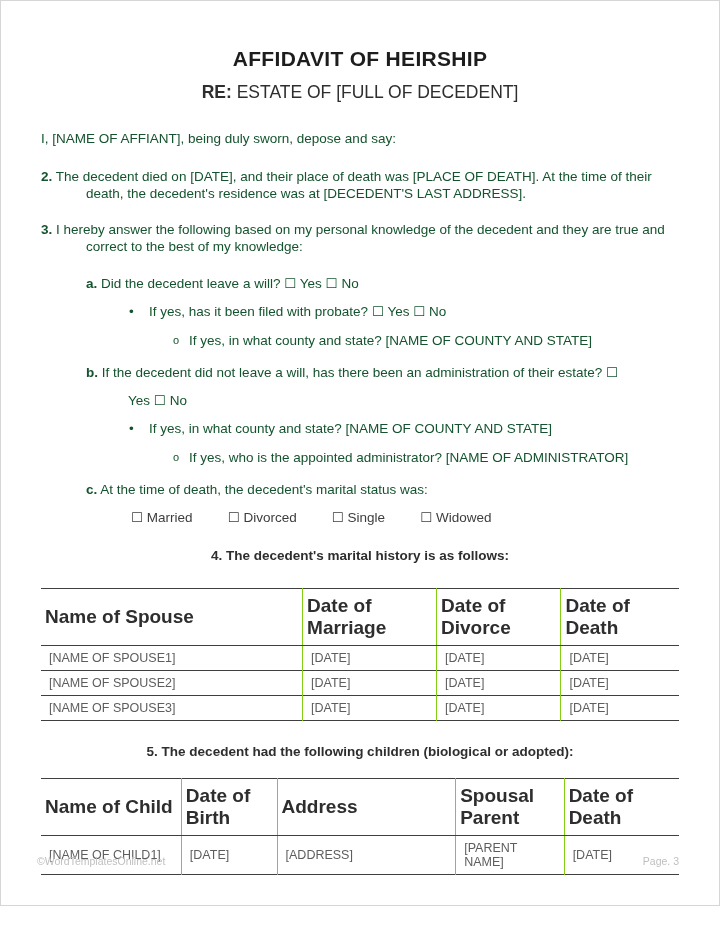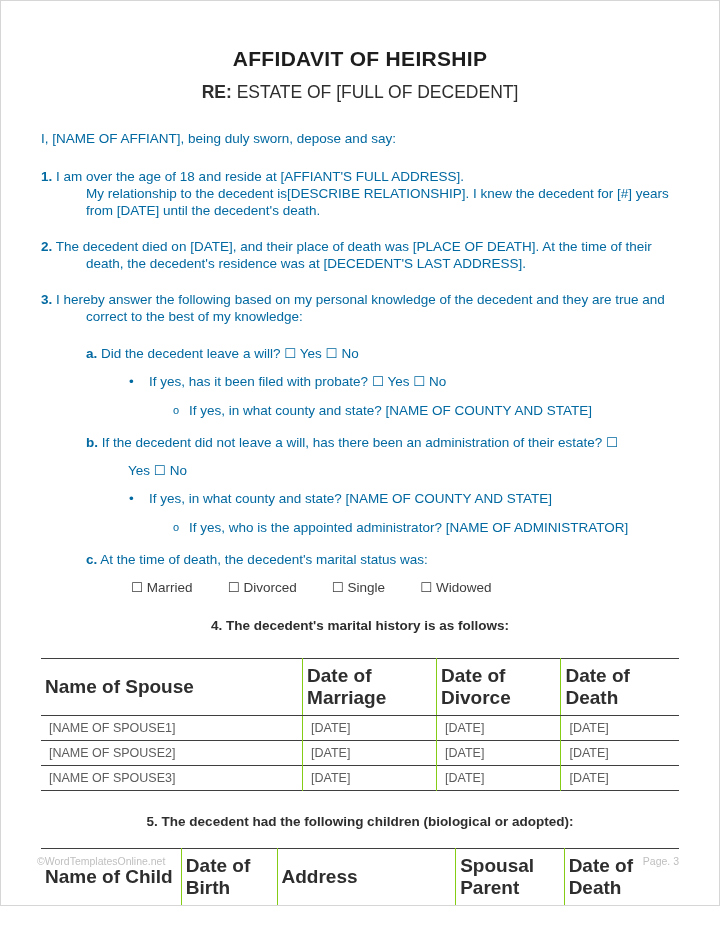--- a/index.html
+++ b/index.html
@@ -23,21 +23,21 @@
     letter-spacing:.3px;
   }
   .subtitle {
     margin:11px 0 0;
     text-align:center;
     font-size:17.5px;
     font-weight:normal;
     color:#2e2e2e;
   }
   .subtitle .re { font-weight:bold; }
-  p { margin:0; font-size:13.5px; line-height:17px; color:#0369a1; }
+  p { margin:0; font-size:13.5px; line-height:17px; color:#14532d; }
   .intro { margin:27px 0 21px; }
   .num { font-weight:bold; }
   .hang { padding-left:45px; text-indent:-45px; }
   .item1-l1 { margin-bottom:0; }
   .item1-l2 { margin:0 0 19px 45px; }
   .item2 { margin-bottom:19px; }
   .item3 { margin-bottom:20px; }
   .sub { margin:0 0 11px 45px; }
   .sub-b2 { margin:0 0 11px 87px; }
   .bul { display:flex; margin:0 0 12px 88px; }
@@ -81,24 +81,20 @@
 </head>
 <body>
 
 <div class="page">
 
   <h1 class="title">AFFIDAVIT OF HEIRSHIP</h1>
   <h2 class="subtitle"><span class="re">RE:</span> <span>ESTATE OF [FULL OF DECEDENT]</span></h2>
 
   <p class="intro">I, [NAME OF AFFIANT], being duly sworn, depose and say:</p>
 
-  <div>
-    <p class="hang item1-l1"><span class="num">1.</span> <span>I am over the age of 18 and reside at [AFFIANT'S FULL ADDRESS].</span></p>
-    <p class="item1-l2">My relationship to the decedent is[DESCRIBE RELATIONSHIP]. I knew the decedent for [#] years from [DATE] until the decedent's death.</p>
-  </div>
 
   <p class="hang item2"><span class="num">2.</span> <span>The decedent died on [DATE], and their place of death was [PLACE OF DEATH]. At the time of their death, the decedent's residence was at [DECEDENT'S LAST ADDRESS].</span></p>
 
   <p class="hang item3"><span class="num">3.</span> <span>I hereby answer the following based on my personal knowledge of the decedent and they are true and correct to the best of my knowledge:</span></p>
 
   <p class="sub"><span class="num">a.</span> <span>Did the decedent leave a will? ☐ Yes ☐ No</span></p>
 
   <p class="bul">
       <span class="marker">•</span>
       <span>If yes, has it been filed with probate? ☐ Yes ☐ No</span>

